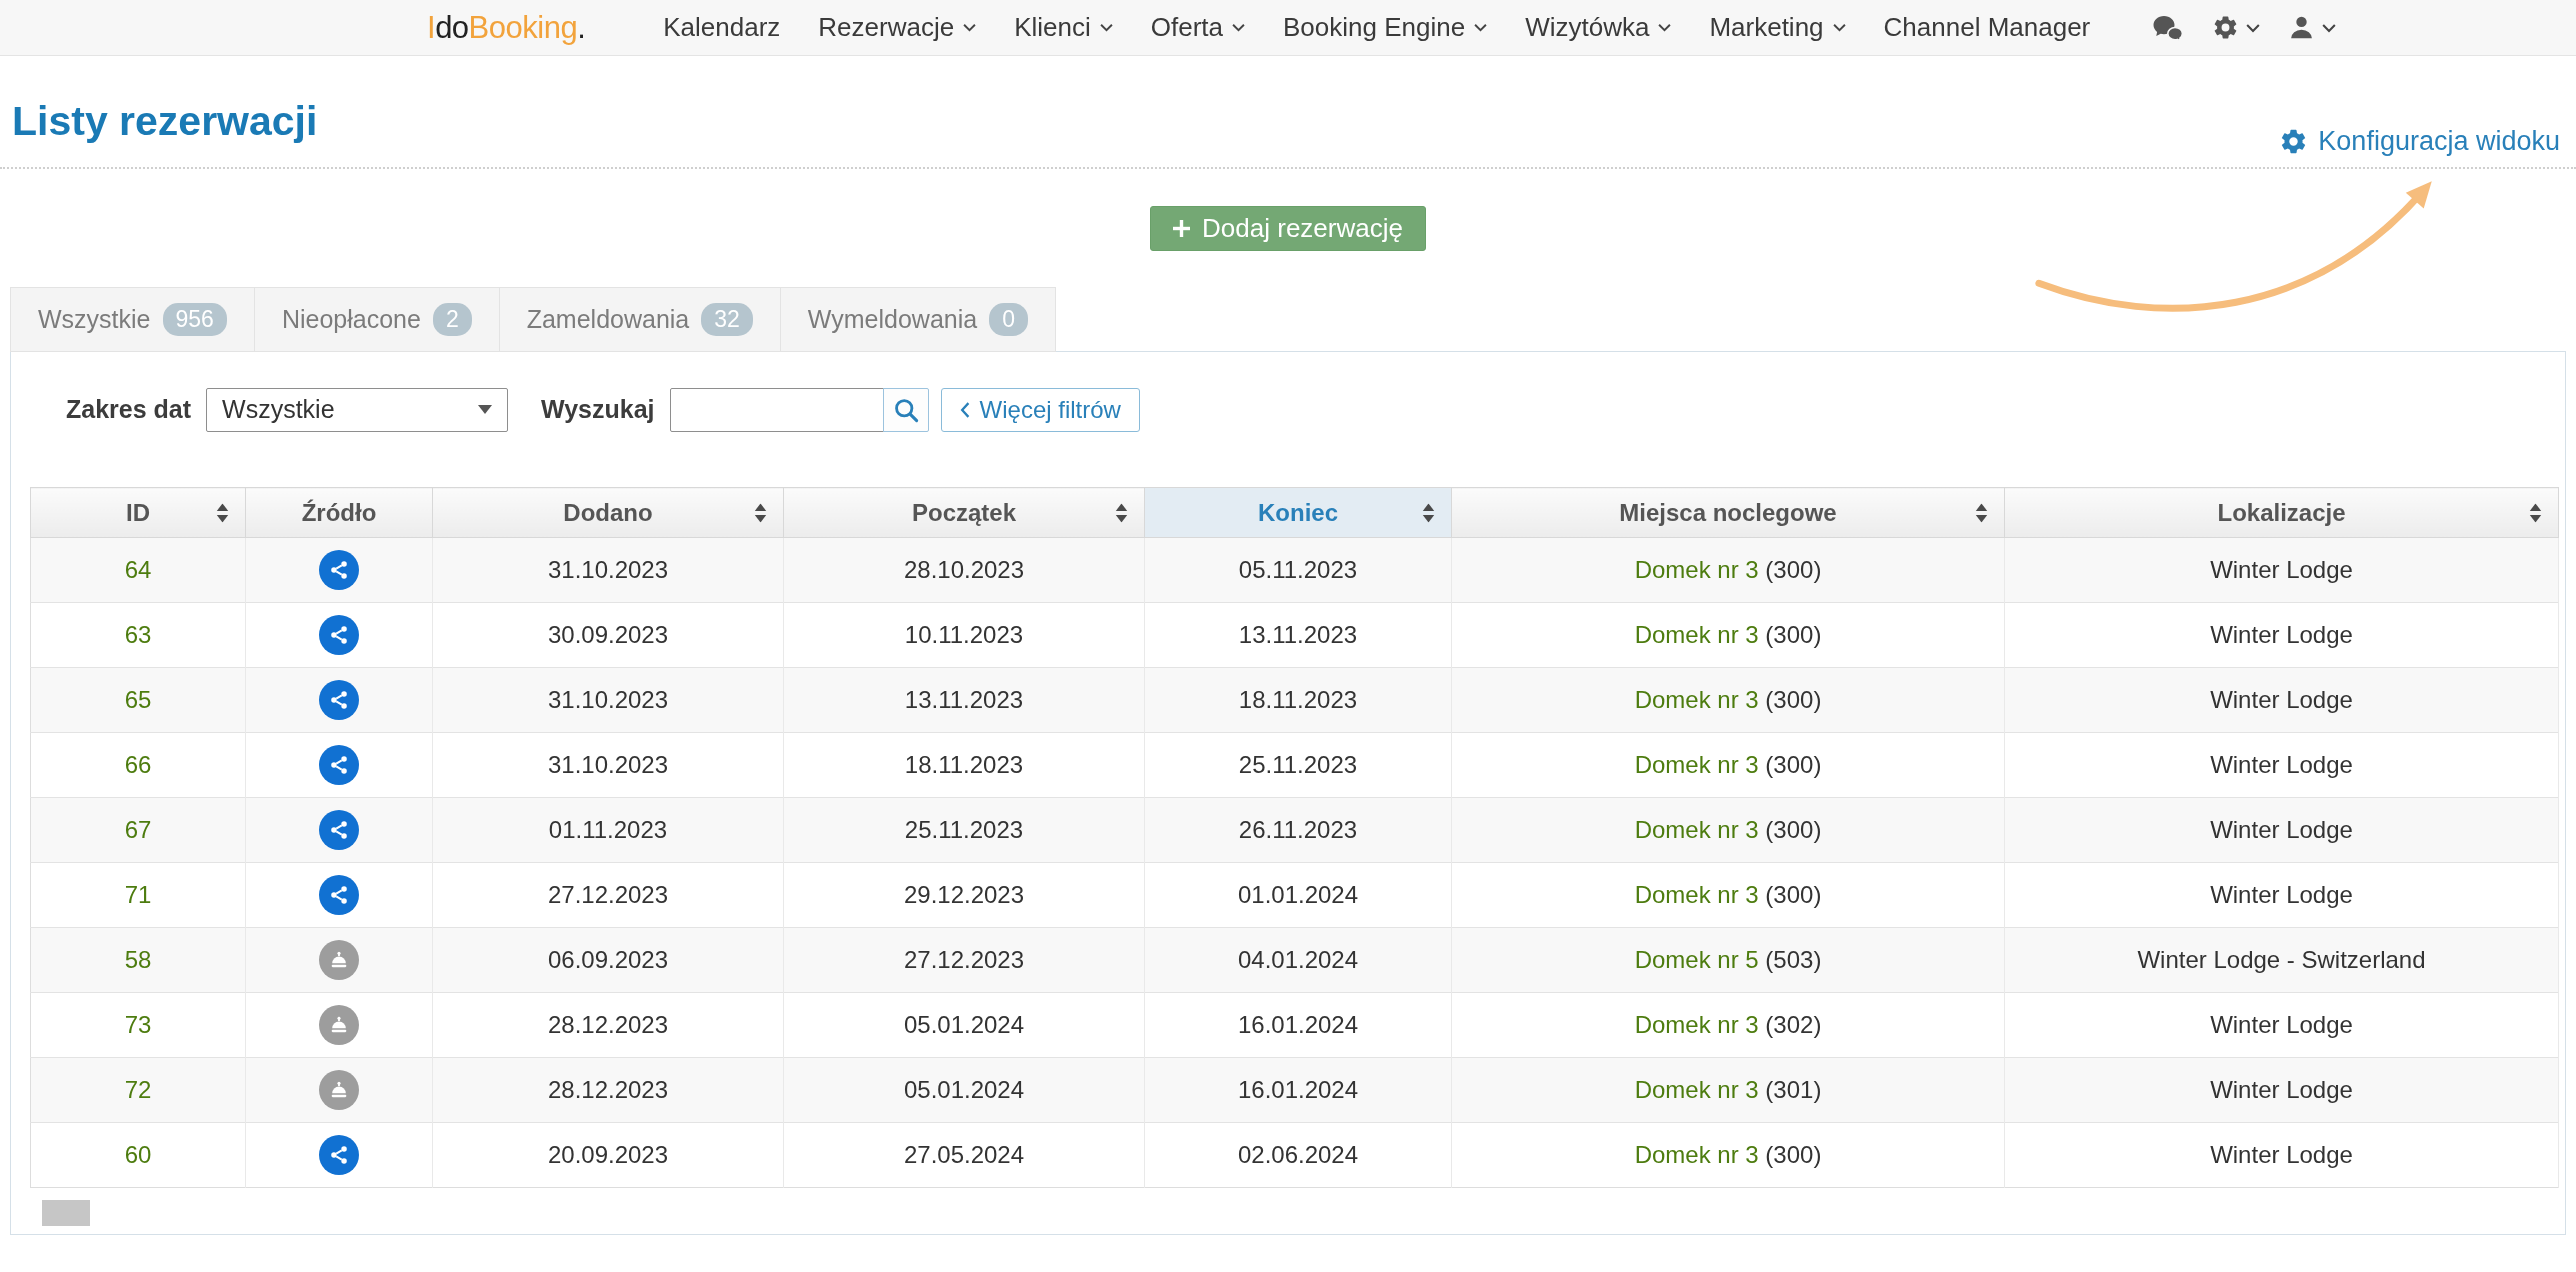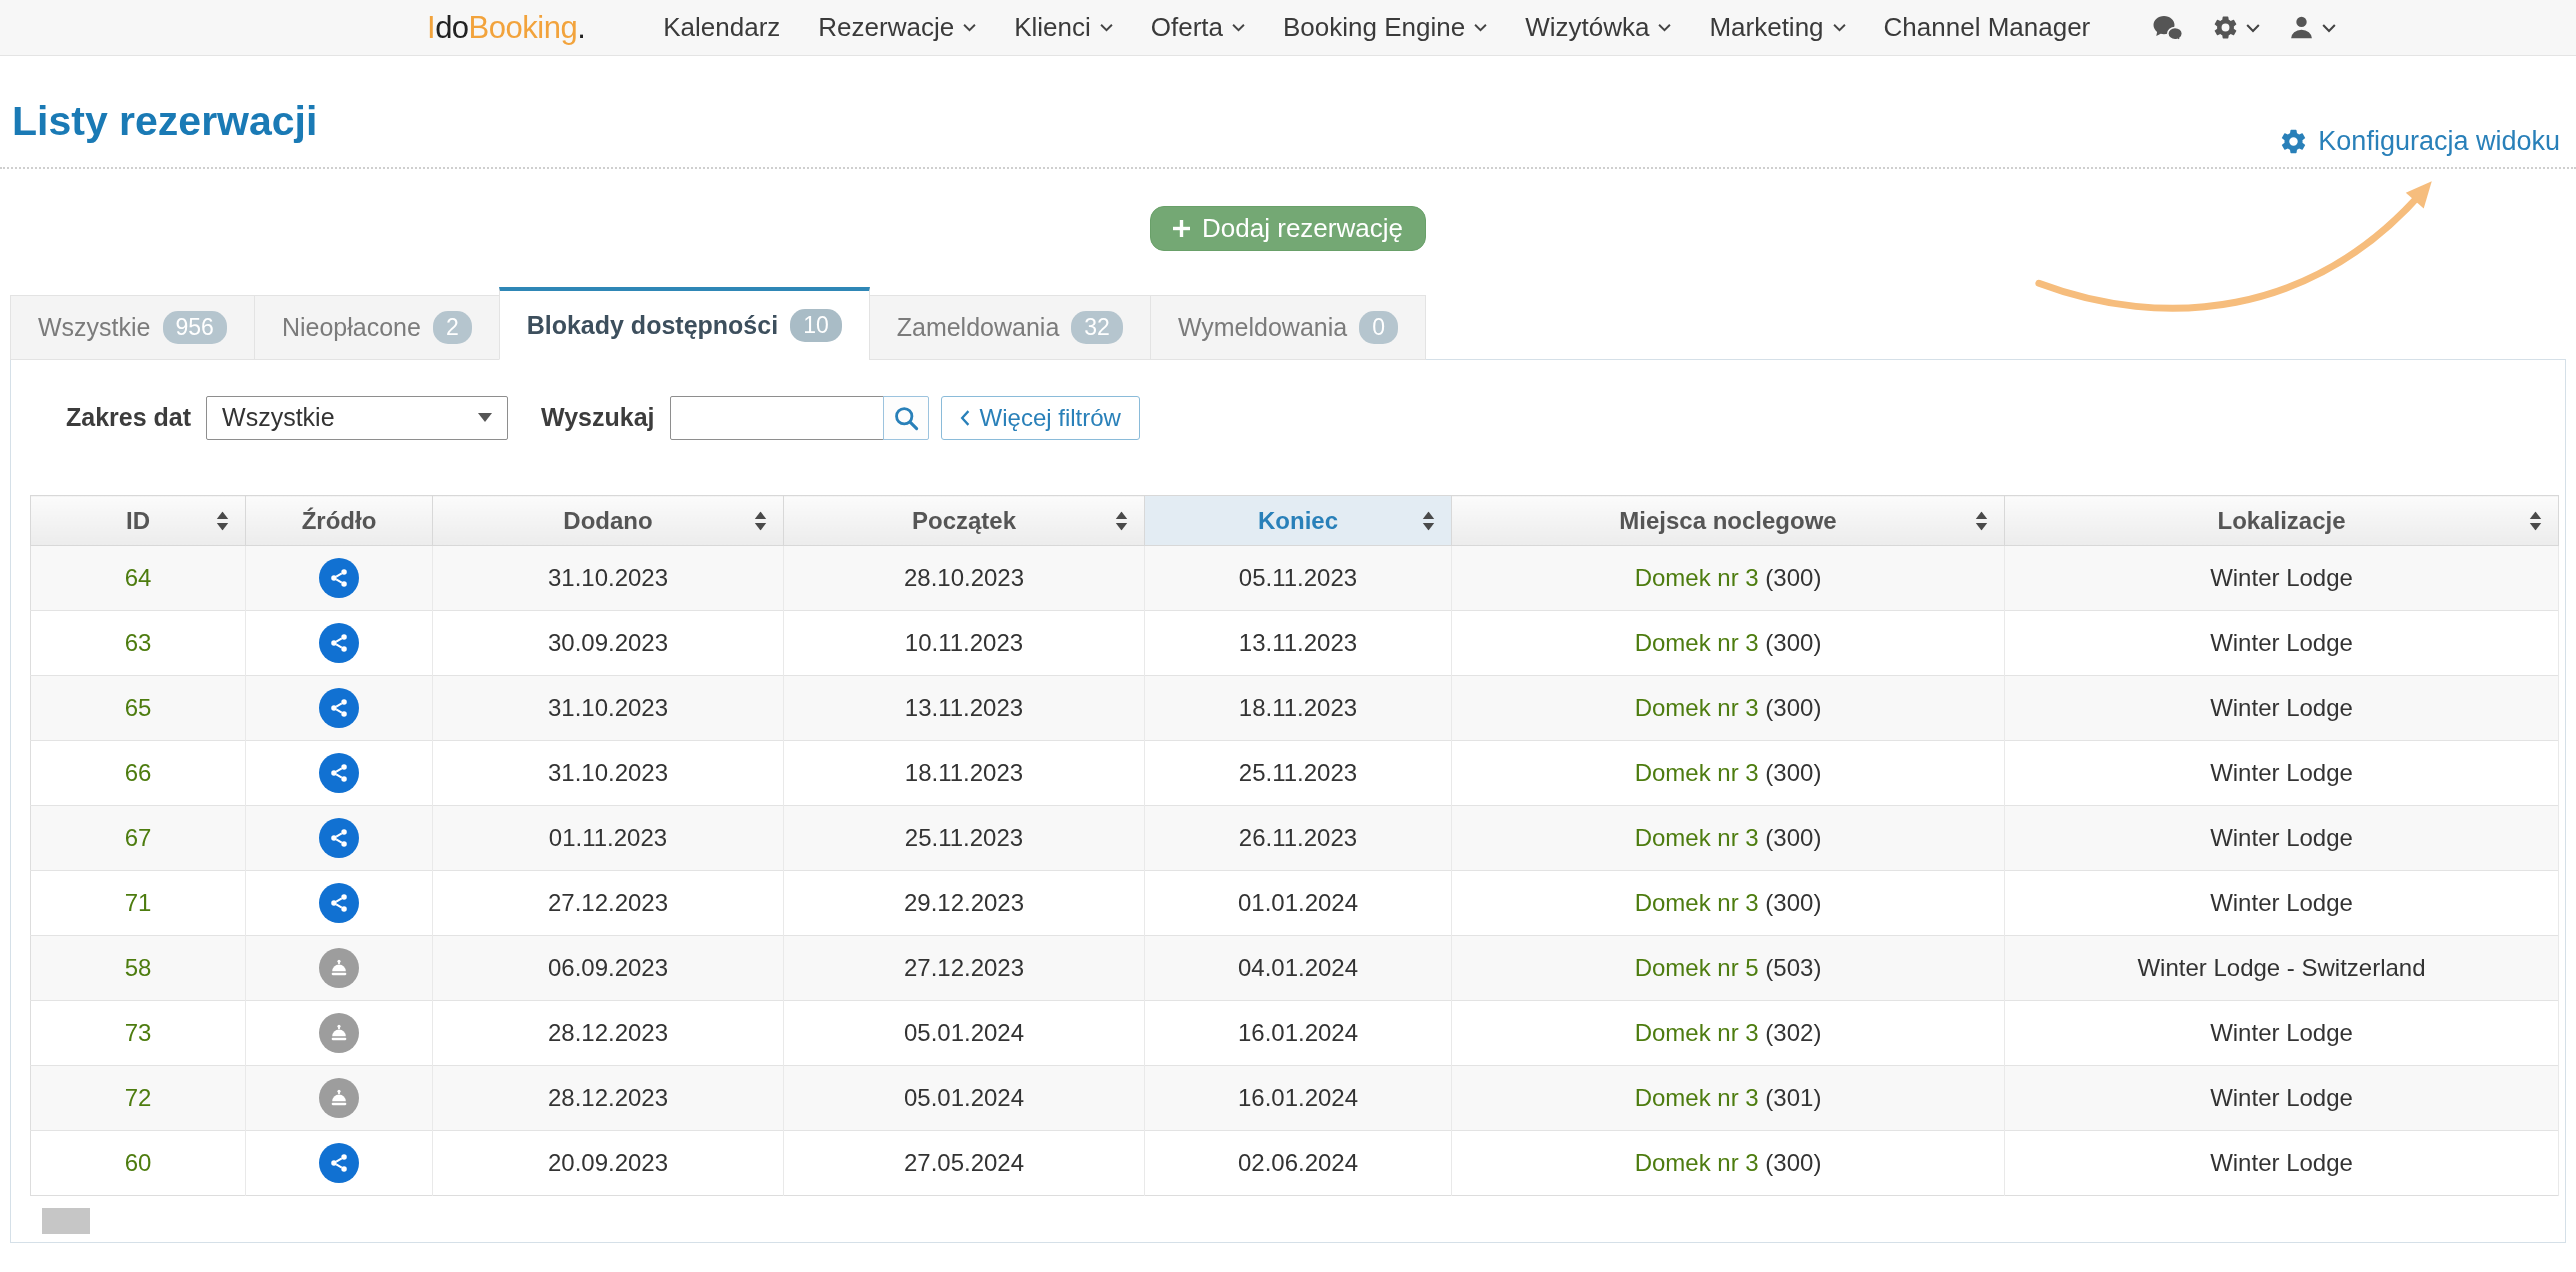--- a/index.html
+++ b/index.html
@@ -20,21 +20,21 @@
   
   .page-header{position:relative;height:113px;border-bottom:2px dotted #cfcfcf;background:#fff}
   .page-title{position:absolute;left:12px;bottom:22px;font-size:41px;font-weight:600;color:#1a7ab5}
   .config-link{position:absolute;right:16px;bottom:10px;display:flex;align-items:center;gap:10px;color:#2980b9;font-size:27px;cursor:pointer}
 
   
   .annot-arrow{position:absolute;left:2024px;top:159px;width:437px;height:174px;pointer-events:none;z-index:5}
 
   
   .add-row{display:flex;justify-content:center;margin-top:37px}
-  .add-btn{display:flex;align-items:center;gap:12px;height:45px;padding:0 22px;background:#74a874;border:1px solid #69a069;border-radius:14px;color:#fff;font-size:26px;cursor:pointer}
+  .add-btn{display:flex;align-items:center;gap:12px;height:45px;padding:0 22px;background:#74a874;border:1px solid #69a069;border-radius:3px;color:#fff;font-size:26px;cursor:pointer}
 
   
   .tabs{position:relative;z-index:2;display:flex;align-items:flex-end;margin:36px 0 -1px 10px}
   .tab{display:flex;align-items:center;gap:12px;height:65px;padding:0 27px;background:#f4f4f4;border:1px solid #e3e3e3;margin-left:-1px;font-size:25px;color:#7b7b7b;cursor:pointer;white-space:nowrap}
   .tab:first-child{margin-left:0}
   .tab .badge{background:#b5c5ce;color:#fff;font-size:23px;font-weight:400;padding:3px 13px;border-radius:15px}
   .tab.active{height:73px;background:#fff;border-top:4px solid #2f87b6;border-bottom:1px solid #fff;color:#3d4f5d;font-weight:600}
   .tab.active .badge{background:#a9bcc6}
 
   
@@ -176,24 +176,20 @@
   </div>
 
   <div class="tabs" id="tabs">
       <div class="tab">
         <span>Wszystkie</span>
         <span class="badge">956</span>
       </div>
       <div class="tab">
         <span>Nieopłacone</span>
         <span class="badge">2</span>
-      </div>
-      <div class="tab active">
-        <span>Blokady dostępności</span>
-        <span class="badge">10</span>
       </div>
       <div class="tab">
         <span>Zameldowania</span>
         <span class="badge">32</span>
       </div>
       <div class="tab">
         <span>Wymeldowania</span>
         <span class="badge">0</span>
       </div>
     </div>

